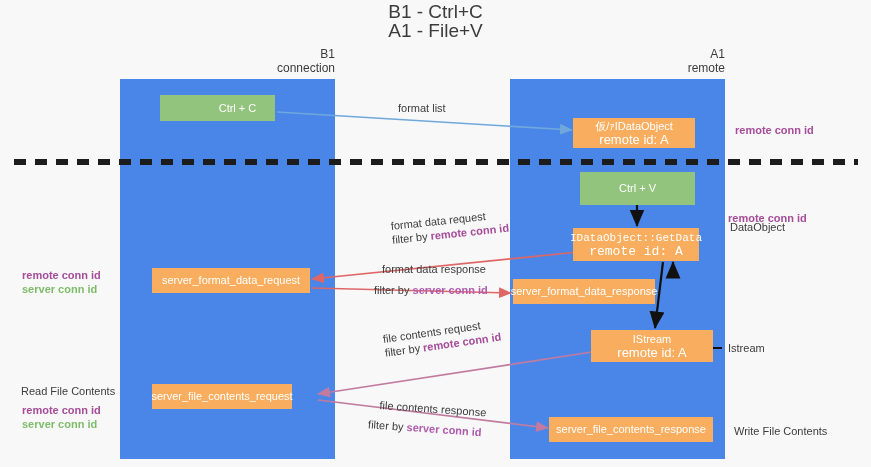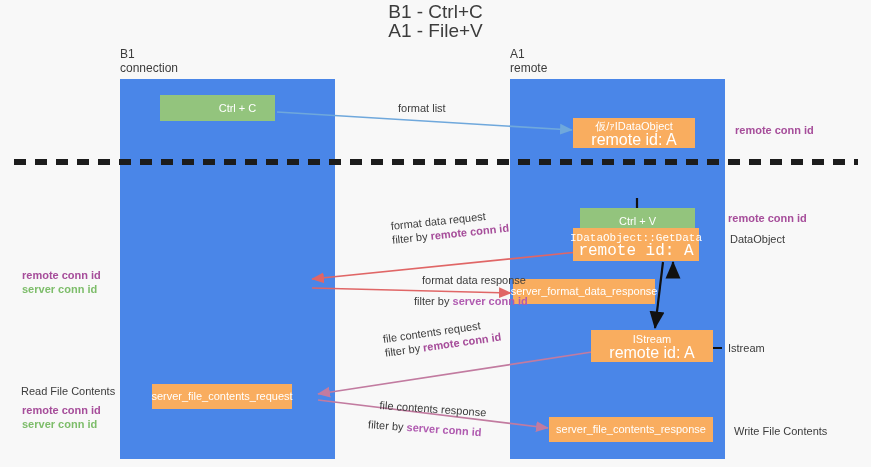--- a/index.html
+++ b/index.html
@@ -15,39 +15,39 @@
   .abs{position:absolute;}
 
   
   .title{
     width:871px;text-align:center;top:2px;left:0;
     font-size:19px;line-height:19px;color:#3c3c3c;
   }
 
   
   .colhead{
-    text-align:left;font-size:12px;line-height:14px;color:#3c3c3c;
+    text-align:right;font-size:12px;line-height:14px;color:#3c3c3c;
   }
 
   
   .lane{background:#4a86e8;}
 
   
   .node{
     box-sizing:border-box;
     display:flex;align-items:center;justify-content:center;
     flex-direction:column;
     text-align:center;
     color:#ffffff;
     font-size:11px;line-height:13px;
     padding:2px 4px;
   }
   .node.green{background:#93c47d;}
   .node.orange{background:#f9ad5f;}
-  .node .l2{font-size:16px;line-height:13px;}
+  .node .l2{font-size:13px;line-height:13px;}
 
   
   .elabel{
     font-size:11px;line-height:14px;color:#3c3c3c;white-space:nowrap;
   }
   .elabel .purple{color:#a64d9a;font-weight:bold;}
   .elabel .purple2{color:#b05bb0;font-weight:bold;}
 
   
   .annot{font-size:11px;line-height:14px;white-space:nowrap;}
@@ -119,29 +119,32 @@
 
   <div class="abs node green" style="left:160px;top:95px;width:115px;height:26px;padding-left:44px;">
     <div>Ctrl + C</div>
   </div>
 
   <div class="abs node orange" style="left:573px;top:118px;width:122px;height:30px;">
     <div>仮/ｧIDataObject</div>
     <div class="l2">remote id: A</div>
   </div>
 
-  <div class="abs node green" style="left:580px;top:172px;width:115px;height:27px;margin-top:36px;">
+  <div class="abs node green" style="left:580px;top:172px;width:115px;height:33px;">
     <div>Ctrl + V</div>
   </div>
 
   <div class="abs node orange" style="left:573px;top:228px;width:126px;height:33px;font-family:Liberation Mono, monospace;">
     <div>IDataObject::GetData</div>
     <div class="l2">remote id: A</div>
   </div>
 
+  <div class="abs node orange" style="left:152px;top:268px;width:158px;height:25px;">
+    <div>server_format_data_request</div>
+  </div>
 
   <div class="abs node orange" style="left:513px;top:279px;width:142px;height:25px;">
     <div>server_format_data_response</div>
   </div>
 
   <div class="abs node orange" style="left:591px;top:330px;width:122px;height:32px;">
     <div>IStream</div>
     <div class="l2">remote id: A</div>
   </div>
 
@@ -157,21 +160,21 @@
     <span>format list</span>
   </div>
 
   <div class="abs elabel" style="left:390px;top:219px;transform:rotate(-6deg);transform-origin:left top;">
     <div><span>format data request</span></div>
     <div>
       <span>filter by </span><span class="purple">remote conn id</span>
     </div>
   </div>
 
-  <div class="abs elabel" style="left:382px;top:273px;margin-left:40px;">
+  <div class="abs elabel" style="left:382px;top:262px;">
     <div><span>format data response</span></div>
     <div style="margin-top:7px;margin-left:-8px;">
       <span>filter by </span><span class="purple2">server conn id</span>
     </div>
   </div>
 
   <div class="abs elabel" style="left:382px;top:332px;transform:rotate(-8deg);transform-origin:left top;">
     <div><span>file contents request</span></div>
     <div>
       <span>filter by </span><span class="purple">remote conn id</span>
@@ -182,21 +185,21 @@
     <div><span>file contents response</span></div>
     <div style="margin-top:6px;margin-left:-10px;">
       <span>filter by </span><span class="purple2">server conn id</span>
     </div>
   </div>
 
   <div class="abs annot purple" style="left:735px;top:123px;">remote conn id</div>
 
   <div class="abs annot purple" style="left:728px;top:211px;">remote conn id</div>
 
-  <div class="abs annot plain" style="left:730px;top:232px;">DataObject</div>
+  <div class="abs annot plain" style="left:730px;top:220px;">DataObject</div>
 
   <div class="abs annot plain" style="left:728px;top:341px;">Istream</div>
 
   <div class="abs annot plain" style="left:734px;top:424px;">Write File Contents</div>
 
   <div class="abs annot purple" style="left:22px;top:268px;">remote conn id</div>
   <div class="abs annot green" style="left:22px;top:282px;">server conn id</div>
 
   <div class="abs annot plain" style="left:21px;top:384px;">Read File Contents</div>
   <div class="abs annot purple" style="left:22px;top:403px;">remote conn id</div>

